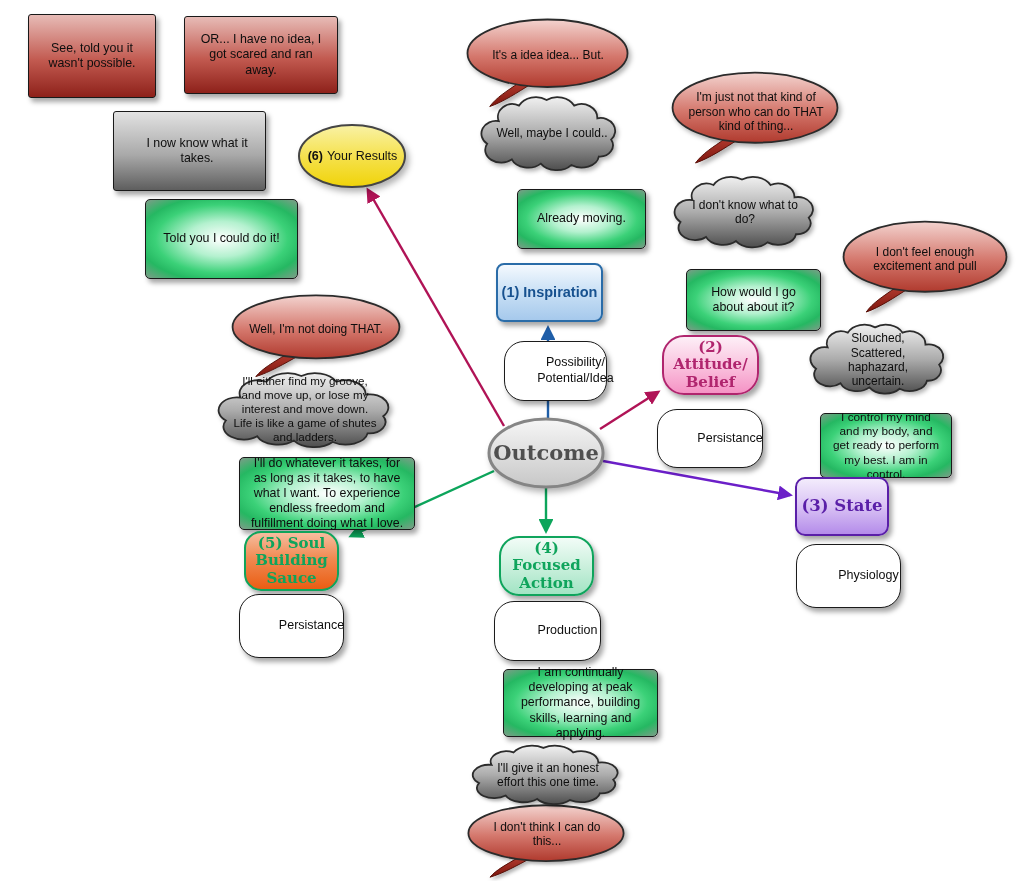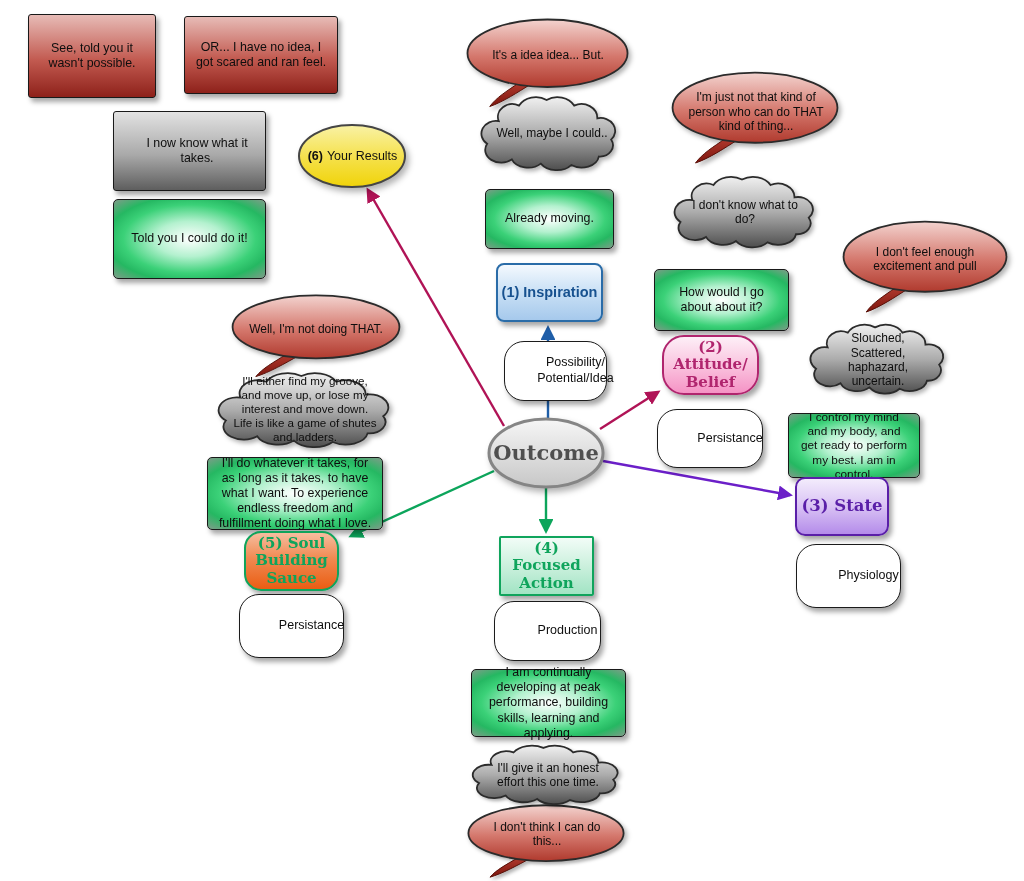--- a/index.html
+++ b/index.html
@@ -22,35 +22,35 @@
   #ahc path{fill:var(--arrow-crimson);} #ahb path{fill:var(--arrow-blue);}
   #ahp path{fill:var(--arrow-purple);} #ahg path{fill:var(--arrow-green);}
 
   
   .box{position:absolute;display:flex;align-items:center;justify-content:center;text-align:center;
        border:1.6px solid #191919;border-radius:3px;box-shadow:3px 4px 5px rgba(0,0,0,.35);
        font-size:12.4px;line-height:1.22;color:#0e0e0e;padding:4px 9px;box-sizing:border-box;}
   .box.red{background:linear-gradient(180deg,#E7BBB6 0%,#C25A50 55%,#8E211A 100%);}
   .box.gray{background:linear-gradient(180deg,#E2E2E2 0%,#A9A9A9 55%,#5E5E5E 100%);padding-left:24px;}
   .box.green{background:radial-gradient(ellipse at 50% 50%,#ffffff 0%,#b4f1cf 32%,#3bd178 62%,#25b862 78%,#7f9c89 100%);
-             border-radius:5px;}
+             border-radius:5px;margin-left:32px;}
 
   
   .node{position:absolute;display:flex;align-items:center;justify-content:center;text-align:center;
         box-sizing:border-box;box-shadow:3px 4px 5px rgba(0,0,0,.35);white-space:pre-line;
         font-weight:bold;font-family:"DejaVu Serif",serif;line-height:1.15;}
   .node.blue{background:linear-gradient(180deg,#F4F9FE 0%,#CCE2F6 45%,#A6C9EC 100%);
              border:2.5px solid #2A6CA8;border-radius:8px;color:var(--node-blue);
              font-family:"Liberation Sans",sans-serif;font-size:14.5px;}
   .node.pink{background:linear-gradient(180deg,#FDEFF7 0%,#FAC4DF 50%,#F593C5 100%);
              border:2.5px solid var(--node-pink);border-radius:22px;color:var(--node-pink);font-size:15px;}
   .node.purple{background:linear-gradient(180deg,#F3ECFC 0%,#D9C2F4 50%,#B48CEA 100%);
              border:2.5px solid var(--node-purple);border-radius:10px;color:var(--node-purple);font-size:16.5px;}
   .node.greenN{background:linear-gradient(180deg,#F2FCF7 0%,#CBF0DD 50%,#A2E4C4 100%);
-             border:2.5px solid var(--node-green);border-radius:2px;color:var(--node-green);font-size:15px;}
+             border:2.5px solid var(--node-green);border-radius:20px;color:var(--node-green);font-size:15px;}
   .node.soul{background:linear-gradient(180deg,#F7BD9F 0%,#F08A52 45%,#EA5D13 100%);
              border:2.5px solid var(--node-green);border-radius:17px;color:var(--node-green);font-size:15px;}
 
   .cat{position:absolute;display:flex;align-items:center;justify-content:center;text-align:center;
        background:#fff;border:1.6px solid #1b1b1b;border-radius:20px;box-sizing:border-box;
        box-shadow:3px 4px 5px rgba(0,0,0,.35);font-size:12.5px;color:#0e0e0e;white-space:pre-line;line-height:1.25;padding-left:40px;}
 
   
   .t{position:absolute;display:flex;align-items:center;justify-content:center;text-align:center;
      font-size:12px;line-height:1.2;color:#0e0e0e;pointer-events:none;}
@@ -147,21 +147,21 @@
     </g>
 
     <ellipse class="ell-yellow shadow" cx="352" cy="156" rx="53" ry="31"></ellipse>
     <ellipse class="ell-outcome shadow" cx="546" cy="453" rx="57" ry="34"></ellipse>
   </svg>
 
   <div class="box red" style="left:28px;top:14px;width:128px;height:84px">
     <span>See, told you it wasn't possible.</span>
     </div>
   <div class="box red" style="left:184px;top:16px;width:154px;height:78px">
-    <span>OR... I have no idea, I got scared and ran feel.</span>
+    <span>OR... I have no idea, I got scared and ran away.</span>
     </div>
   <div class="box gray" style="left:113px;top:111px;width:153px;height:80px">
     <span>I now know what it takes.</span>
     </div>
   <div class="box green" style="left:113px;top:199px;width:153px;height:80px">
     <span>Told you I could do it!</span>
     </div>
   <div class="box green" style="left:485px;top:189px;width:129px;height:60px">
     <span>Already moving.</span>
     </div>

